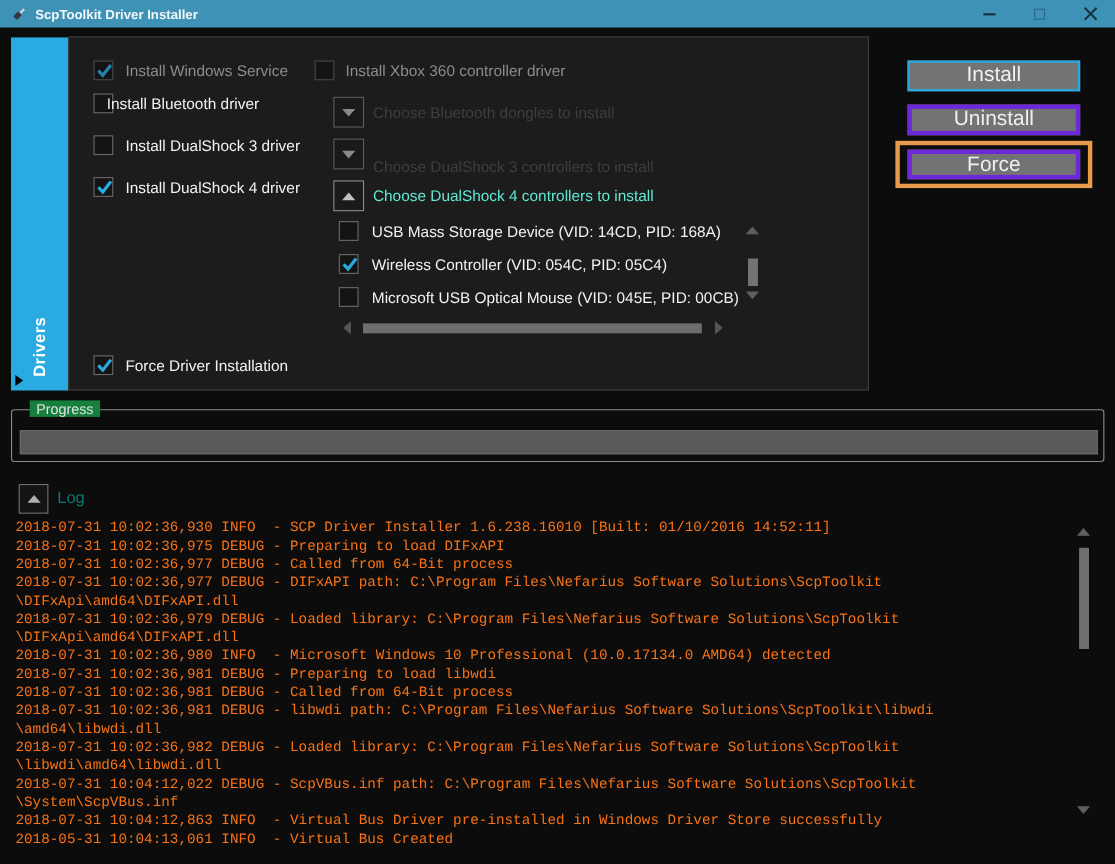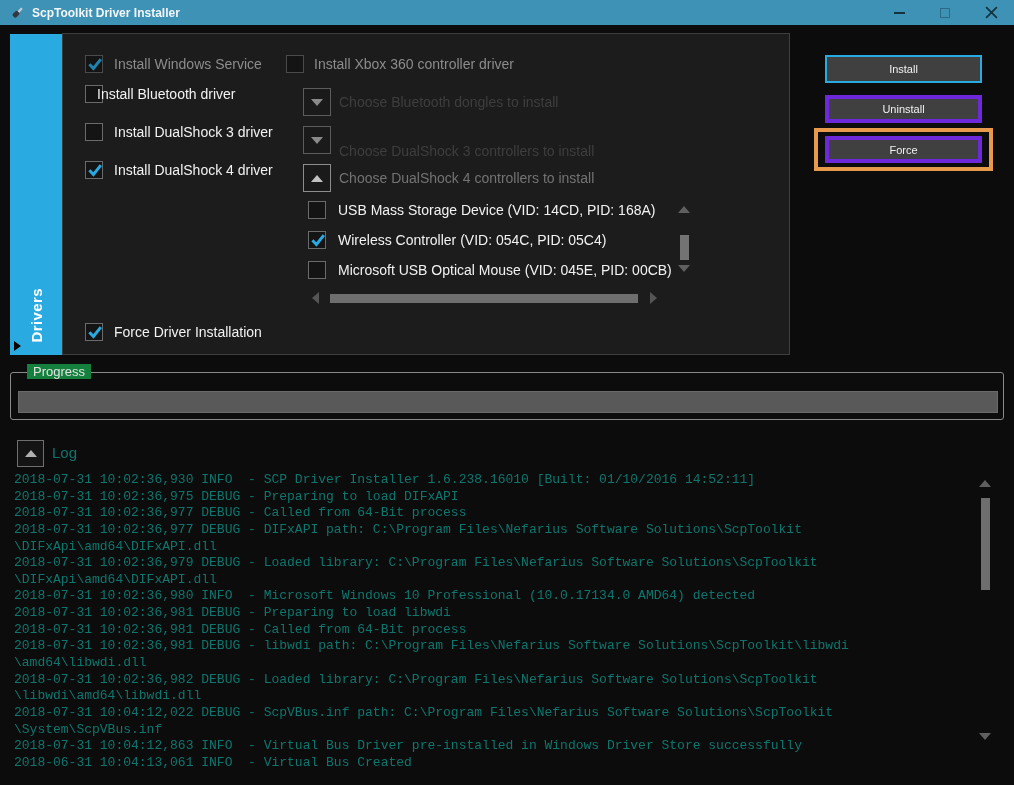--- a/index.html
+++ b/index.html
@@ -24,53 +24,53 @@
   
   .panel { position:absolute; left:62px; top:33px; width:728px; height:322px; background:#1C1C1C; border:1px solid #3E3E3E; }
 
   .cb { position:absolute; width:18px; height:18px; background:#141414; border:1px solid #6B6B6B; }
   .cb.disabled { border-color:#4A4A4A; }
   .cb svg { position:absolute; left:0; top:-1px; width:18px; height:18px; }
   .cb svg path { fill:none; stroke:#29ABE2; stroke-width:2.6; }
   .cb svg.dim path { stroke:#1F84AD; }
   .cb-label { position:absolute; height:18px; line-height:18px; font-size:14px; color:#F2F2F2; white-space:nowrap; }
   .cb-label.dim { color:#8C8C8C; }
-  .dd-label { position:absolute; height:18px; line-height:18px; font-size:14px; color:#737373; white-space:nowrap; }
+  .dd-label { position:absolute; height:18px; line-height:18px; font-size:14px; color:#5eead4; white-space:nowrap; }
   .dd-label.off { color:#3E3E3E; }
 
   .dd { position:absolute; width:28px; height:28px; background:#1A1A1A; border:1px solid #5C5C5C; display:flex; align-items:center; justify-content:center; }
   .dd.on { border-color:#8C8C8C; }
   .tri-dn { width:0; height:0; border-left:6px solid transparent; border-right:6px solid transparent; border-top:7px solid #8A8A8A; }
   .tri-up { width:0; height:0; border-left:6px solid transparent; border-right:6px solid transparent; border-bottom:7px solid #C2C2C2; }
 
   
   .vs-arrow-up { position:absolute; width:0; height:0; border-left:6px solid transparent; border-right:6px solid transparent; border-bottom:7px solid #5F5F5F; }
   .vs-arrow-dn { position:absolute; width:0; height:0; border-left:6px solid transparent; border-right:6px solid transparent; border-top:7px solid #5F5F5F; }
   .hs-arrow-l { position:absolute; width:0; height:0; border-top:6px solid transparent; border-bottom:6px solid transparent; border-right:7px solid #555555; }
   .hs-arrow-r { position:absolute; width:0; height:0; border-top:6px solid transparent; border-bottom:6px solid transparent; border-left:7px solid #555555; }
   .vthumb { position:absolute; background:#737373; }
   .hthumb { position:absolute; background:#6E6E6E; }
 
   
-  .btn { position:absolute; left:825px; width:157px; height:28px; background:#404040; color:#F0F0F0; font-size:11px; display:flex; align-items:center; justify-content:center; }
+  .btn { position:absolute; left:825px; width:157px; height:28px; background:#737373; color:#F0F0F0; font-size:19px; display:flex; align-items:center; justify-content:center; }
   .btn.primary { border:2px solid #29ABE2; }
   .btn.normal { border:4px solid #6d28d9; }
   .exit-highlight { position:absolute; left:814px; top:128px; width:179px; height:43px; border:4px solid #E89A4C; }
 
   
   .groupbox { position:absolute; left:10px; top:372px; width:994px; height:48px; border:1px solid #8A8A8A; border-radius:3px; }
   .groupbox-label { position:absolute; left:16px; top:-9px; background:#15803d; padding:0 6px; color:#E2E2E2; font-size:13px; }
   .progressbar { position:absolute; left:7px; top:18px; width:980px; height:22px; background:#595959; border:1px solid #6A6A6A; }
   .progressfill { height:100%; width:0%; background:#06B025; }
 
   
   .log-toggle { position:absolute; left:17px; top:440px; width:27px; height:27px; background:#141414; border:1px solid #6F6F6F; display:flex; align-items:center; justify-content:center; }
   .log-toggle .tri-up { border-bottom-color:#B0B0B0; }
   .log-title { position:absolute; left:52px; top:444px; font-size:15px; color:#0f766e; }
-  .log-text { position:absolute; left:14px; top:472px; width:962px; font-family:"Liberation Mono", monospace; font-size:13px; color:#0f766e; }
+  .log-text { position:absolute; left:14px; top:472px; width:962px; font-family:"Liberation Mono", monospace; font-size:13px; color:#f97316; }
   .log-line { height:16.65px; line-height:16.65px; white-space:pre; overflow:visible; }
   .log-scroll { position:absolute; left:978px; top:478px; width:14px; height:270px; }
 </style>
 </head>
 <body>
 
 <div class="window">
 
   <div class="titlebar">
     <span class="app-icon">
@@ -205,21 +205,21 @@
     <div class="log-line">2018-07-31 10:02:36,980 INFO  - Microsoft Windows 10 Professional (10.0.17134.0 AMD64) detected</div>
     <div class="log-line">2018-07-31 10:02:36,981 DEBUG - Preparing to load libwdi</div>
     <div class="log-line">2018-07-31 10:02:36,981 DEBUG - Called from 64-Bit process</div>
     <div class="log-line">2018-07-31 10:02:36,981 DEBUG - libwdi path: C:\Program Files\Nefarius Software Solutions\ScpToolkit\libwdi</div>
     <div class="log-line">\amd64\libwdi.dll</div>
     <div class="log-line">2018-07-31 10:02:36,982 DEBUG - Loaded library: C:\Program Files\Nefarius Software Solutions\ScpToolkit</div>
     <div class="log-line">\libwdi\amd64\libwdi.dll</div>
     <div class="log-line">2018-07-31 10:04:12,022 DEBUG - ScpVBus.inf path: C:\Program Files\Nefarius Software Solutions\ScpToolkit</div>
     <div class="log-line">\System\ScpVBus.inf</div>
     <div class="log-line">2018-07-31 10:04:12,863 INFO  - Virtual Bus Driver pre-installed in Windows Driver Store successfully</div>
-    <div class="log-line">2018-06-31 10:04:13,061 INFO  - Virtual Bus Created</div>
+    <div class="log-line">2018-05-31 10:04:13,061 INFO  - Virtual Bus Created</div>
   </div>
 
   <div class="log-scroll">
     <div class="vs-arrow-up" style="left:1px;top:2px"></div>
     <div class="vthumb" style="left:3px;top:20px;width:9px;height:92px;background:#6E6E6E"></div>
     <div class="vs-arrow-dn" style="left:1px;top:255px"></div>
   </div>
 
 </div>
 

